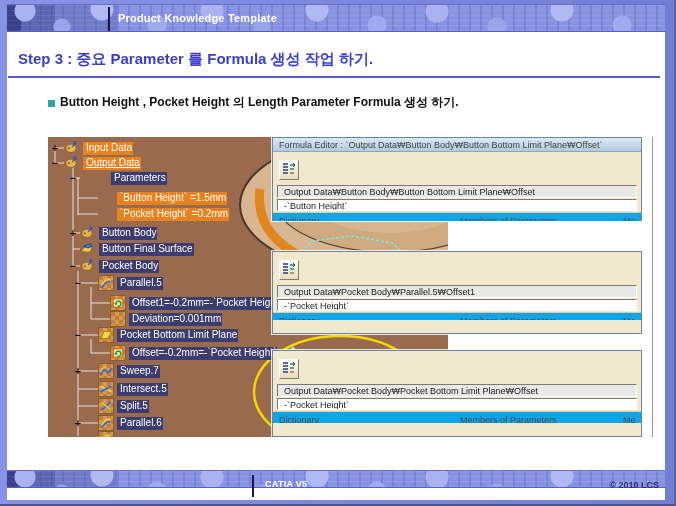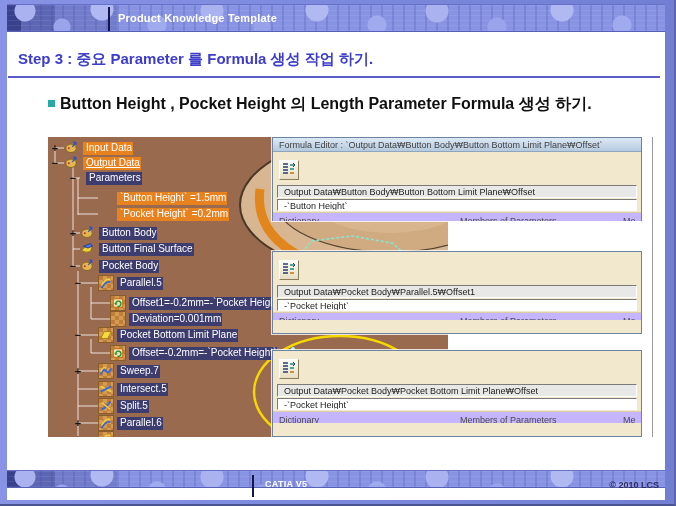--- a/index.html
+++ b/index.html
@@ -37,21 +37,21 @@
   .ftr .band-divider { left:245px; top:4px; height:22px; }
   .hdr-title { position:absolute; left:111px; top:7px; color:#ffffff; font-size:11px; font-weight:600; letter-spacing:.2px; }
   .ftr-product { position:absolute; left:258px; top:8px; color:#ffffff; font-size:9px; font-weight:bold; letter-spacing:.3px; }
   .ftr-copy { position:absolute; right:6px; top:9px; color:#2e2e5e; font-size:9px; font-weight:bold; }
 
   
   .page-title { position:absolute; left:11px; top:46px; font-size:15px; font-weight:bold; color:#3d3dcc; white-space:nowrap; }
   .title-divider { position:absolute; left:1px; top:72px; width:652px; height:2px; background:#5a5ac8; }
   .bullet-row { position:absolute; left:41px; top:90px; width:600px; }
   .bullet-marker { position:absolute; left:0; top:6px; width:7px; height:7px; background:#2aa8a8; }
-  .bullet-text { position:absolute; left:12px; top:0; font-size:16px; font-weight:bold; color:#101010; white-space:nowrap; }
+  .bullet-text { position:absolute; left:12px; top:0; font-size:12px; font-weight:bold; color:#101010; white-space:nowrap; }
 
   
   .white-panel { position:absolute; left:441px; top:133px; width:205px; height:300px; background:#ffffff; border-right:1px solid #9a9a9a; }
   .viewport { position:absolute; left:41px; top:133px; width:400px; height:300px; background:#9a6a4e; overflow:hidden; }
   .model-svg, .tree-lines { position:absolute; left:0; top:0; pointer-events:none; }
 
   .spec-tree { position:absolute; left:41px; top:133px; width:400px; height:300px; overflow:hidden; }
   .t-label { position:absolute; top:0; font-size:10px; line-height:12px; color:#ffffff; padding:0 1px 1px 3px; }
   .t-label.orange { background:#e8821e; }
   .t-label.navy { background:#3c3c6e; }
@@ -65,21 +65,21 @@
   .dlg-title { height:14px; background:linear-gradient(#dce9f6,#b5cade); border-bottom:1px solid #8fa5bd; }
   .dlg-title span { display:block; font-size:9px; color:#404040; padding:2px 0 0 6px; white-space:nowrap; overflow:hidden; }
   .dlg-body { position:relative; width:100%; }
   .dlg-ico { position:absolute; left:6px; top:8px; width:20px; height:20px;
              background:linear-gradient(#fdfdf5,#e6ddc2); border:1px solid; border-color:#ffffff #8a7d5a #8a7d5a #ffffff; padding:0; cursor:pointer; }
   .dlg-field { position:absolute; left:4px; right:4px; height:13px;
                border:1px solid; border-color:#7a7a7a #ffffff #ffffff #7a7a7a; font-size:9px; color:#1c1c1c;
                padding:1px 0 0 6px; white-space:nowrap; overflow:hidden; }
   .dlg-field.path { top:33px; background:#e8e8e6; }
   .dlg-field.formula { top:47px; height:12px; background:#ffffff; }
-  .dlg-strip { position:absolute; left:0; right:0; top:60px; bottom:0; background:#c4b5fd; border-top:1px solid #dccfa8; overflow:hidden; }
+  .dlg-strip { position:absolute; left:0; right:0; top:60px; bottom:0; background:#0ea5e9; border-top:1px solid #dccfa8; overflow:hidden; }
   .dlg-strip span { position:absolute; top:3px; font-size:9px; color:#4a4a4a; white-space:nowrap; }
 </style>
 </head>
 <body>
 
 <svg width="0" height="0" style="position:absolute">
   <defs>
     <symbol id="i-geoset" viewBox="0 0 16 16">
       <ellipse cx="8" cy="9.5" rx="6" ry="4.8" fill="#e2b84e" stroke="#806020" stroke-width="1"></ellipse>
       <path d="M9.5 8 L13.5 2.5 M13.5 2.5 h-3 M13.5 2.5 v3" stroke="#2a50c8" stroke-width="1.4" fill="none"></path>
@@ -201,21 +201,21 @@
             <use href="#i-geoset"></use>
           </svg>
         </span>
         <span class="t-label orange u" style="left: 35px; top: 20px;">Output Data</span>
         <span class="t-exp" style="left: 20px; top: 36px;">−</span>
         <span class="t-ico" style="left: 32px; top: 33px;">
           <svg width="14" height="14" style="position:absolute;left:0;top:0">
             <use href="#i-parameters"></use>
           </svg>
         </span>
-        <span class="t-label navy" style="left: 38px; top: 35px;">Parameters</span>
+        <span class="t-label navy" style="left: 63px; top: 35px;">Parameters</span>
         <span class="t-ico" style="left: 50px; top: 53px;">
           <svg width="14" height="14" style="position:absolute;left:0;top:0">
             <use href="#i-parameter"></use>
           </svg>
         </span>
         <span class="t-label orange" style="left: 69px; top: 55px;">`Button Height` =1.5mm</span>
         <span class="t-ico" style="left: 50px; top: 69px;">
           <svg width="14" height="14" style="position:absolute;left:0;top:0">
             <use href="#i-parameter"></use>
           </svg>

